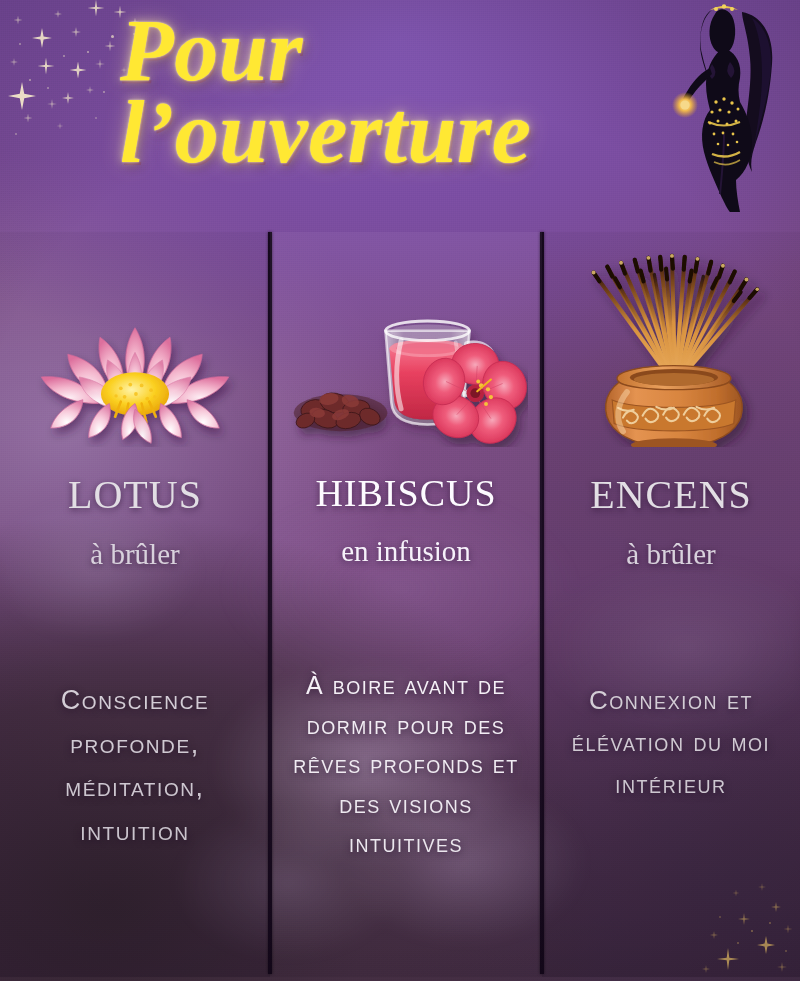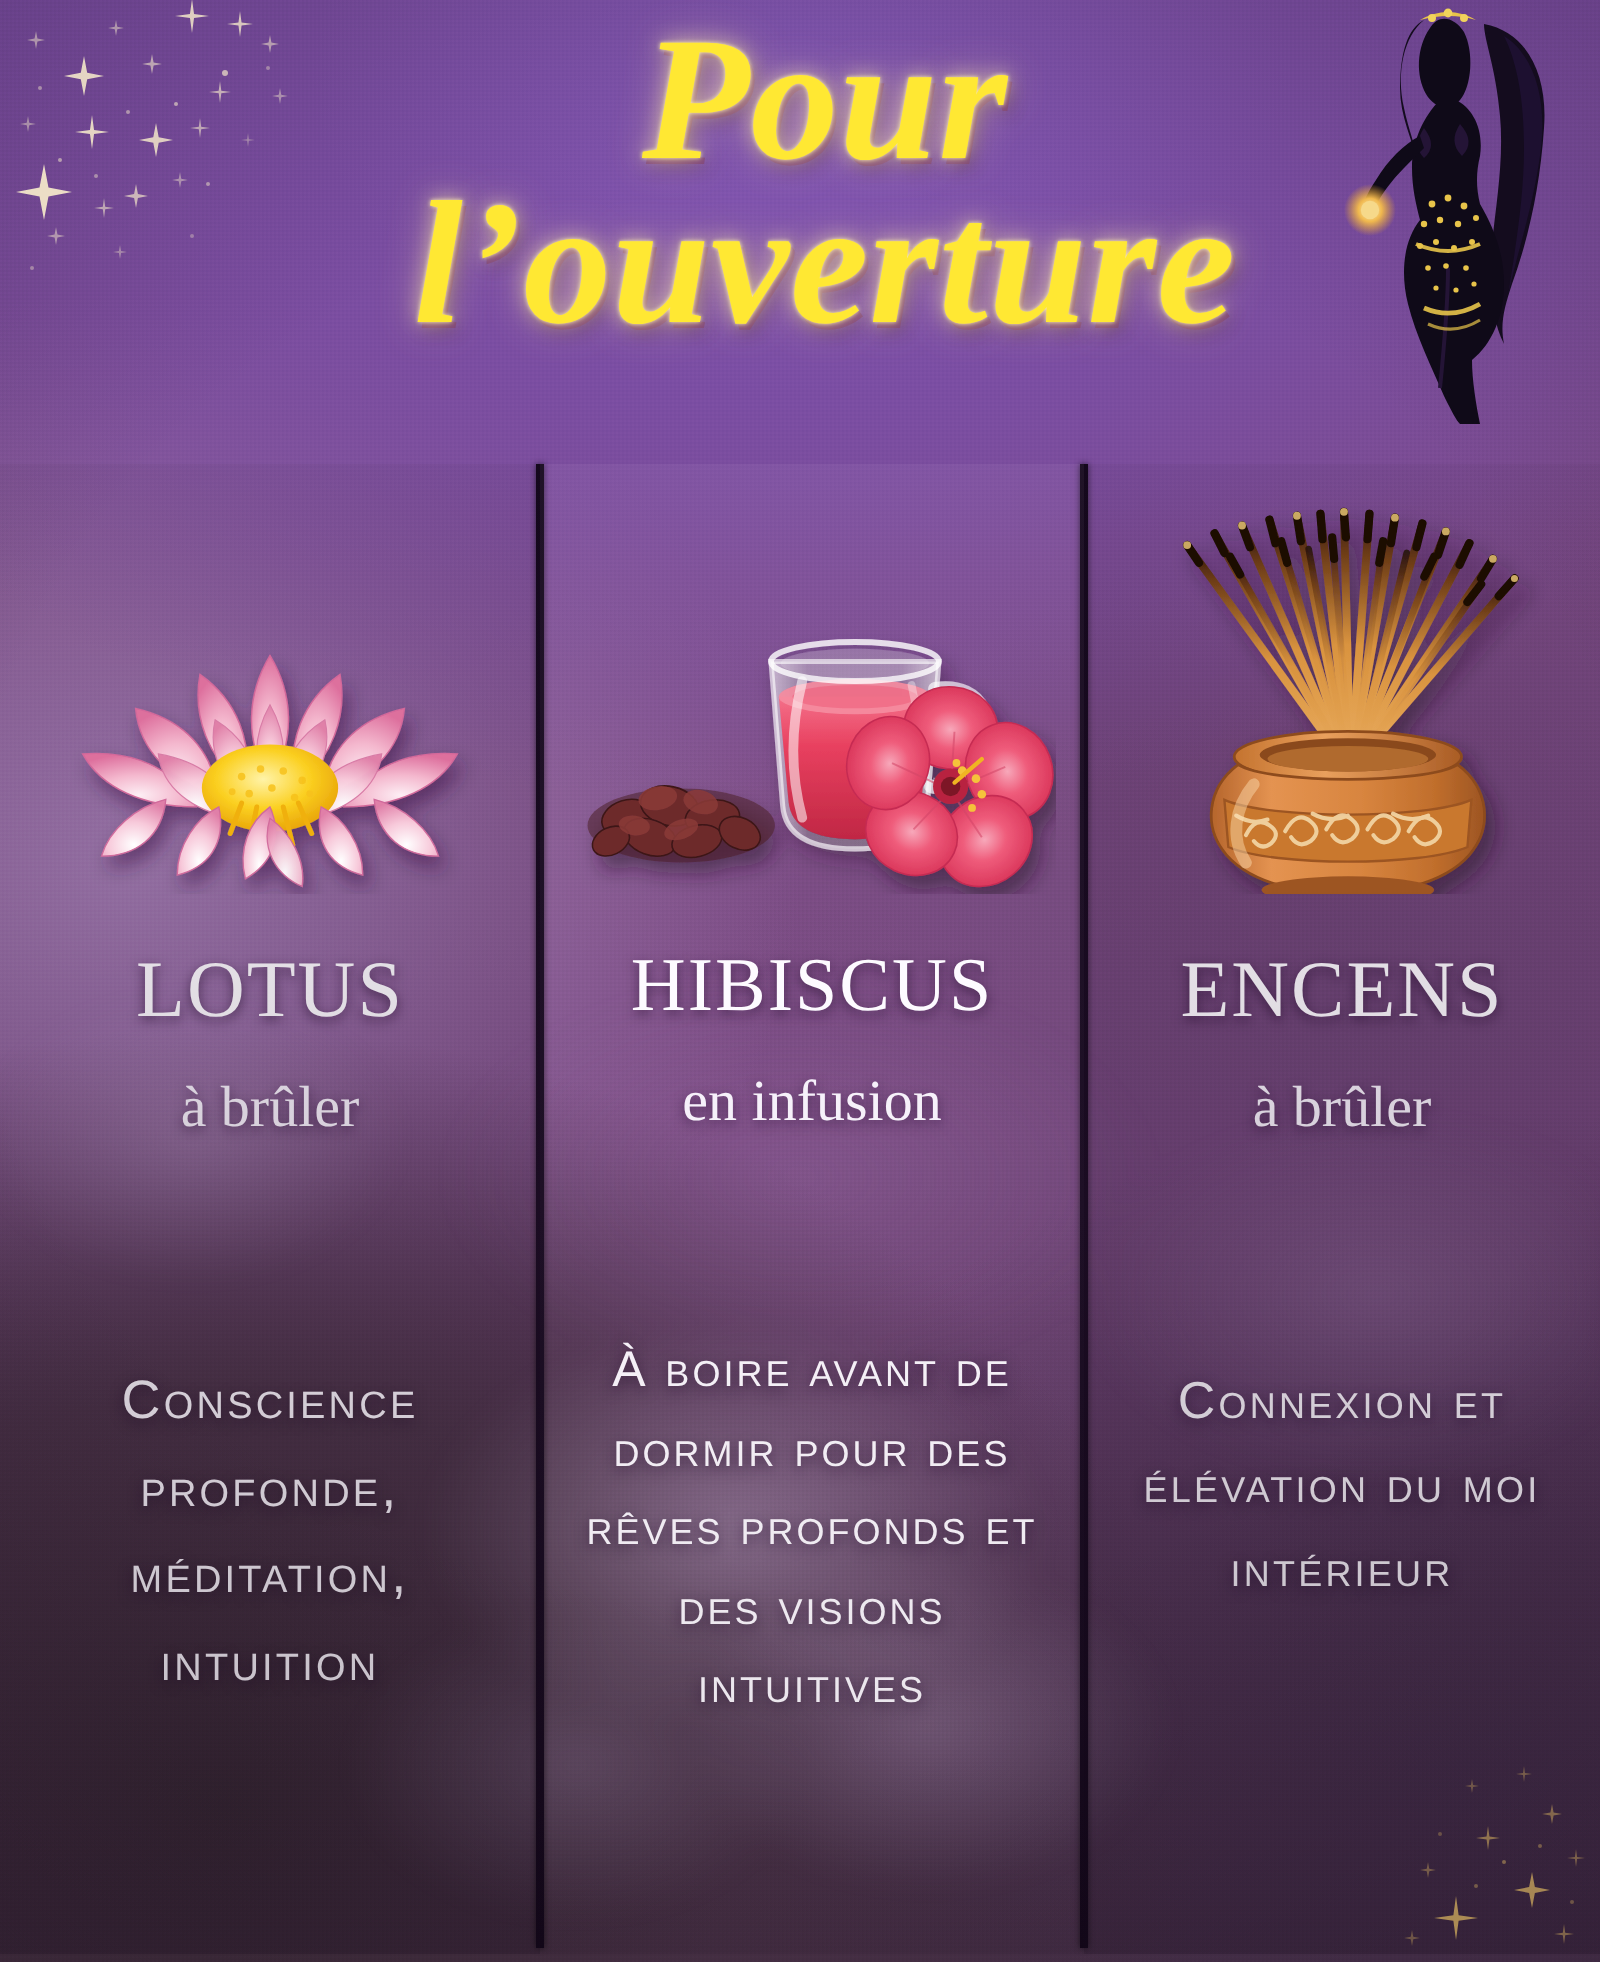--- a/index.html
+++ b/index.html
@@ -58,21 +58,21 @@
   }
   .s4b{
     background:currentColor;opacity:.85;
     clip-path:polygon(50% 0%,56% 44%,100% 50%,56% 56%,50% 100%,44% 56%,0% 50%,44% 44%);
   }
   .dot{position:absolute;border-radius:50%;background:currentColor;}
 
   
   .title{
     position:absolute;left:0;right:0;top:8px;
-    text-align:center;
+    text-align:left;
     font-family:"Liberation Serif", "DejaVu Serif", serif;
     font-style:italic;font-weight:700;
     font-size:88px;line-height:.98;
     letter-spacing:.5px;
     color:#FFE833;
     text-shadow:
       0 0 2px #fff0b0,
       0 0 10px rgba(255,236,180,.65),
       0 0 22px rgba(255,220,170,.45),
       2px 3px 0 rgba(120,50,90,.55),

